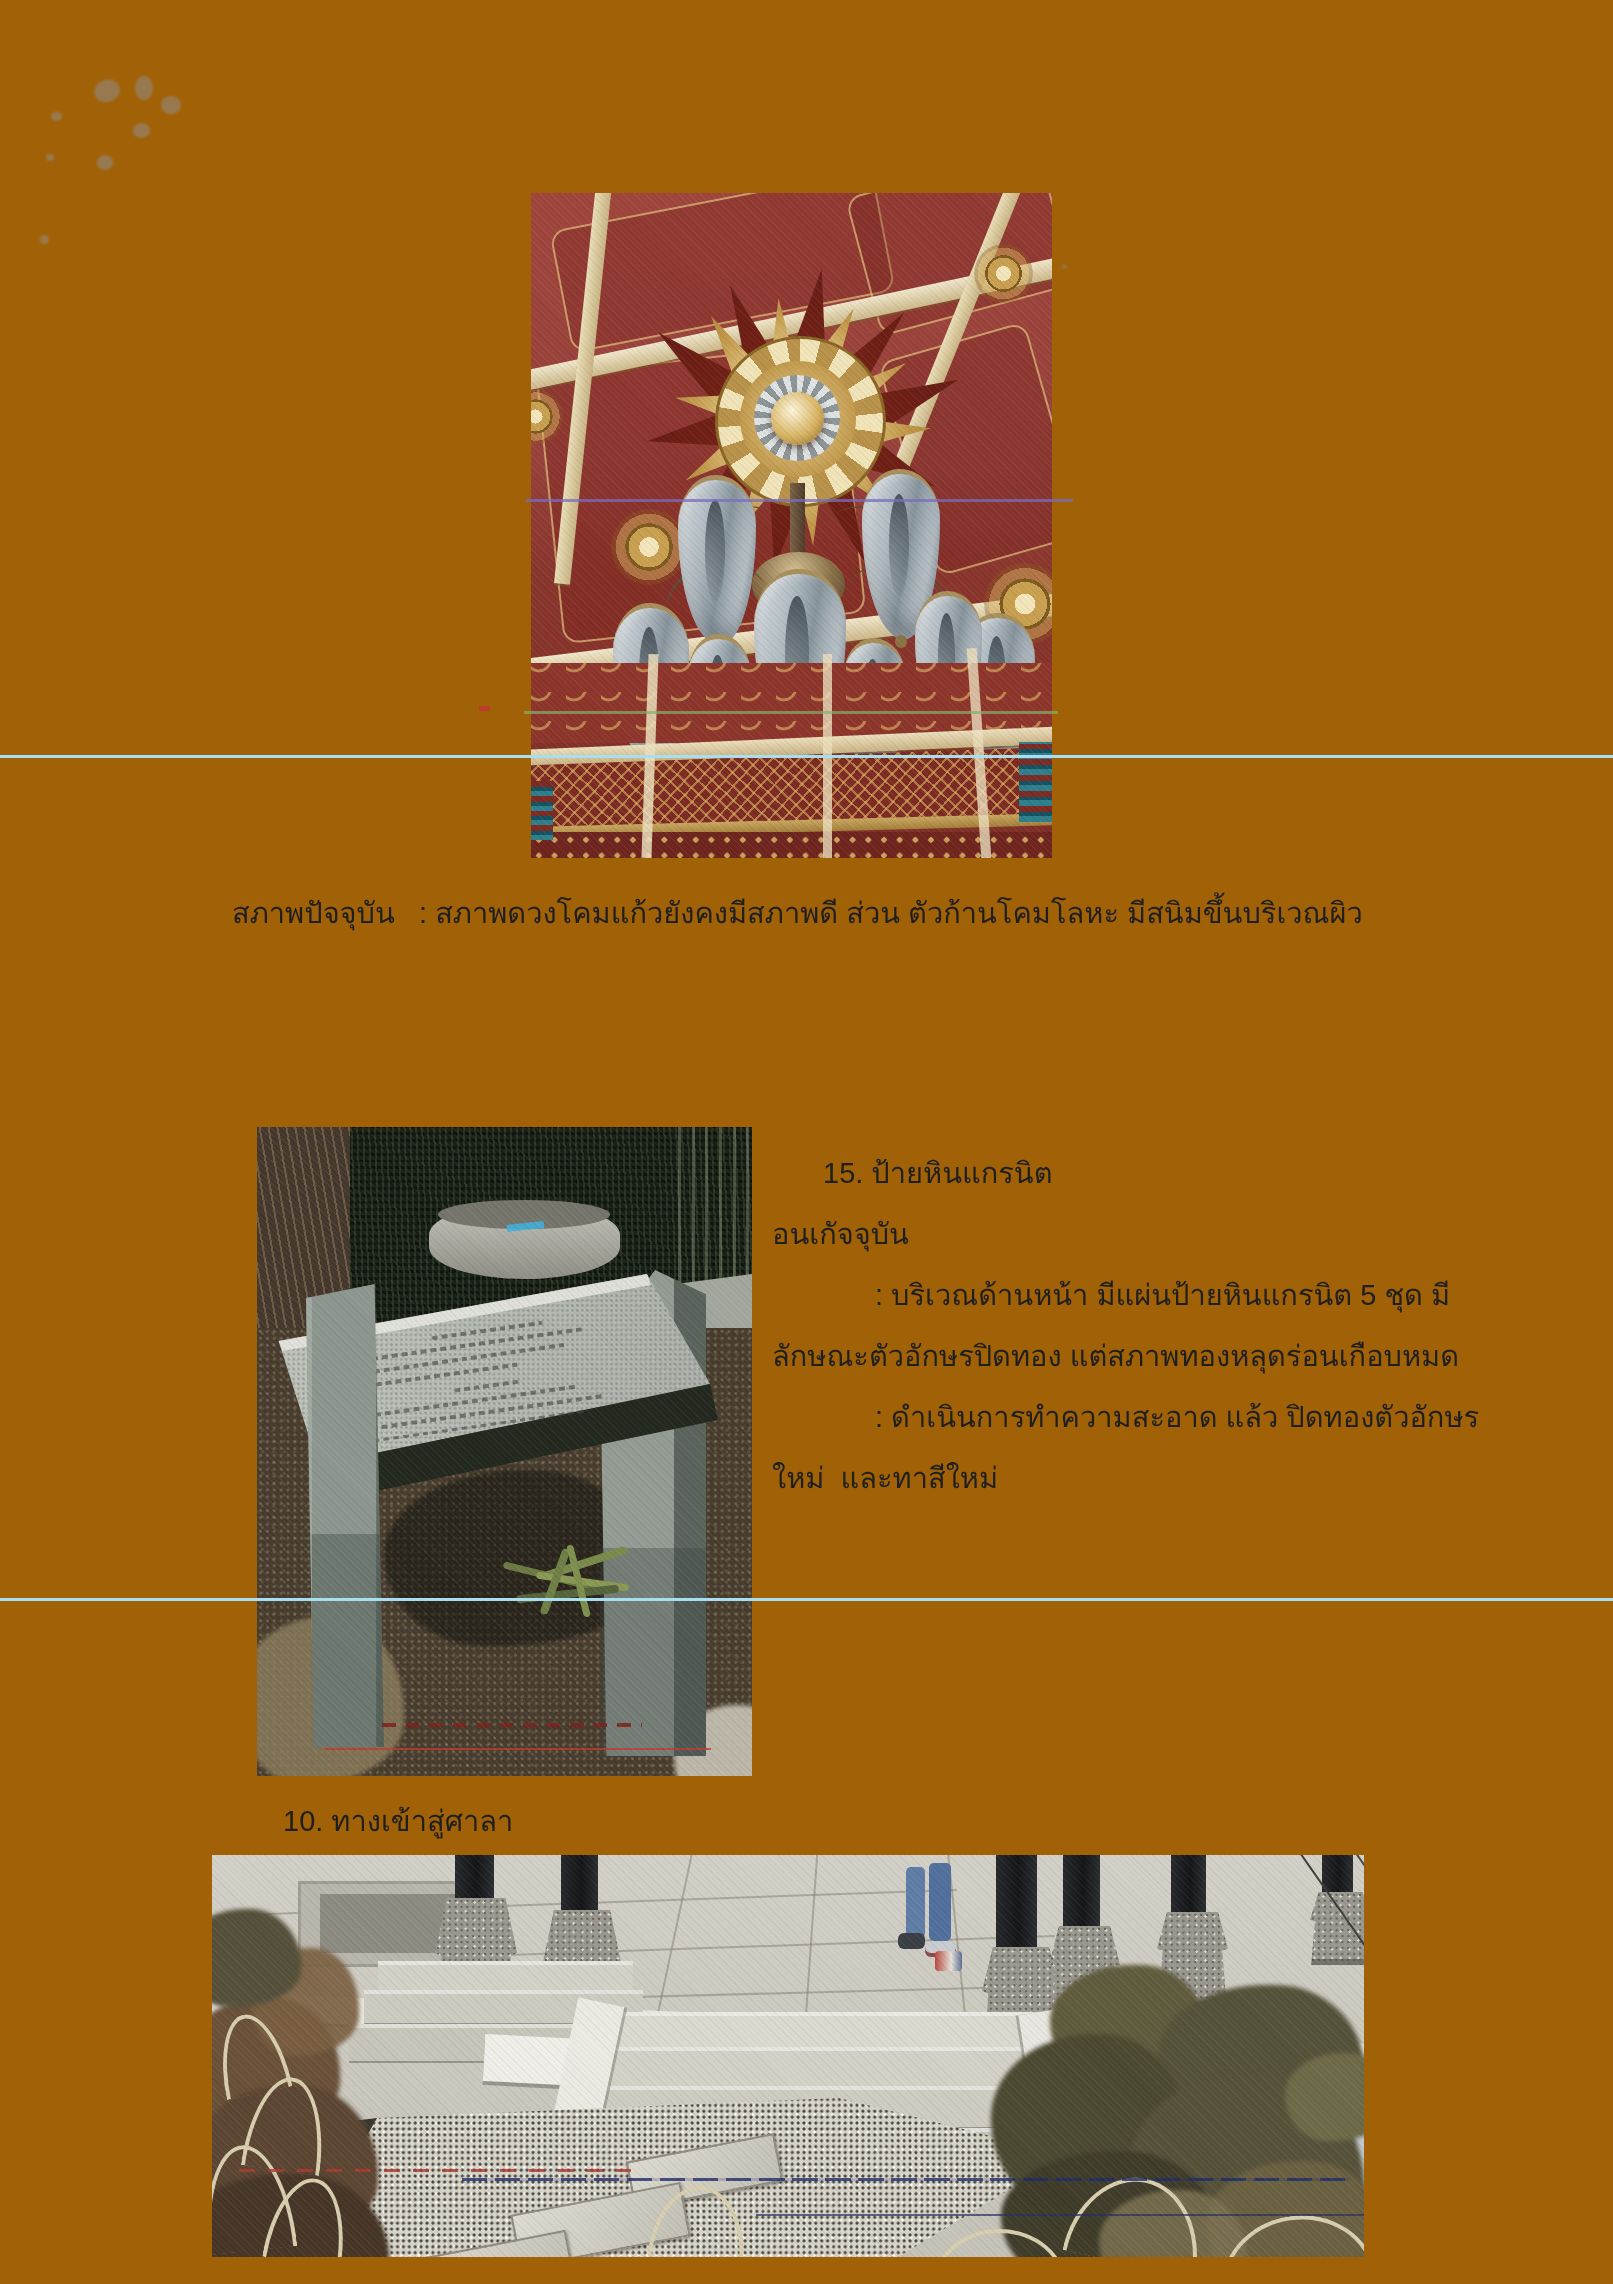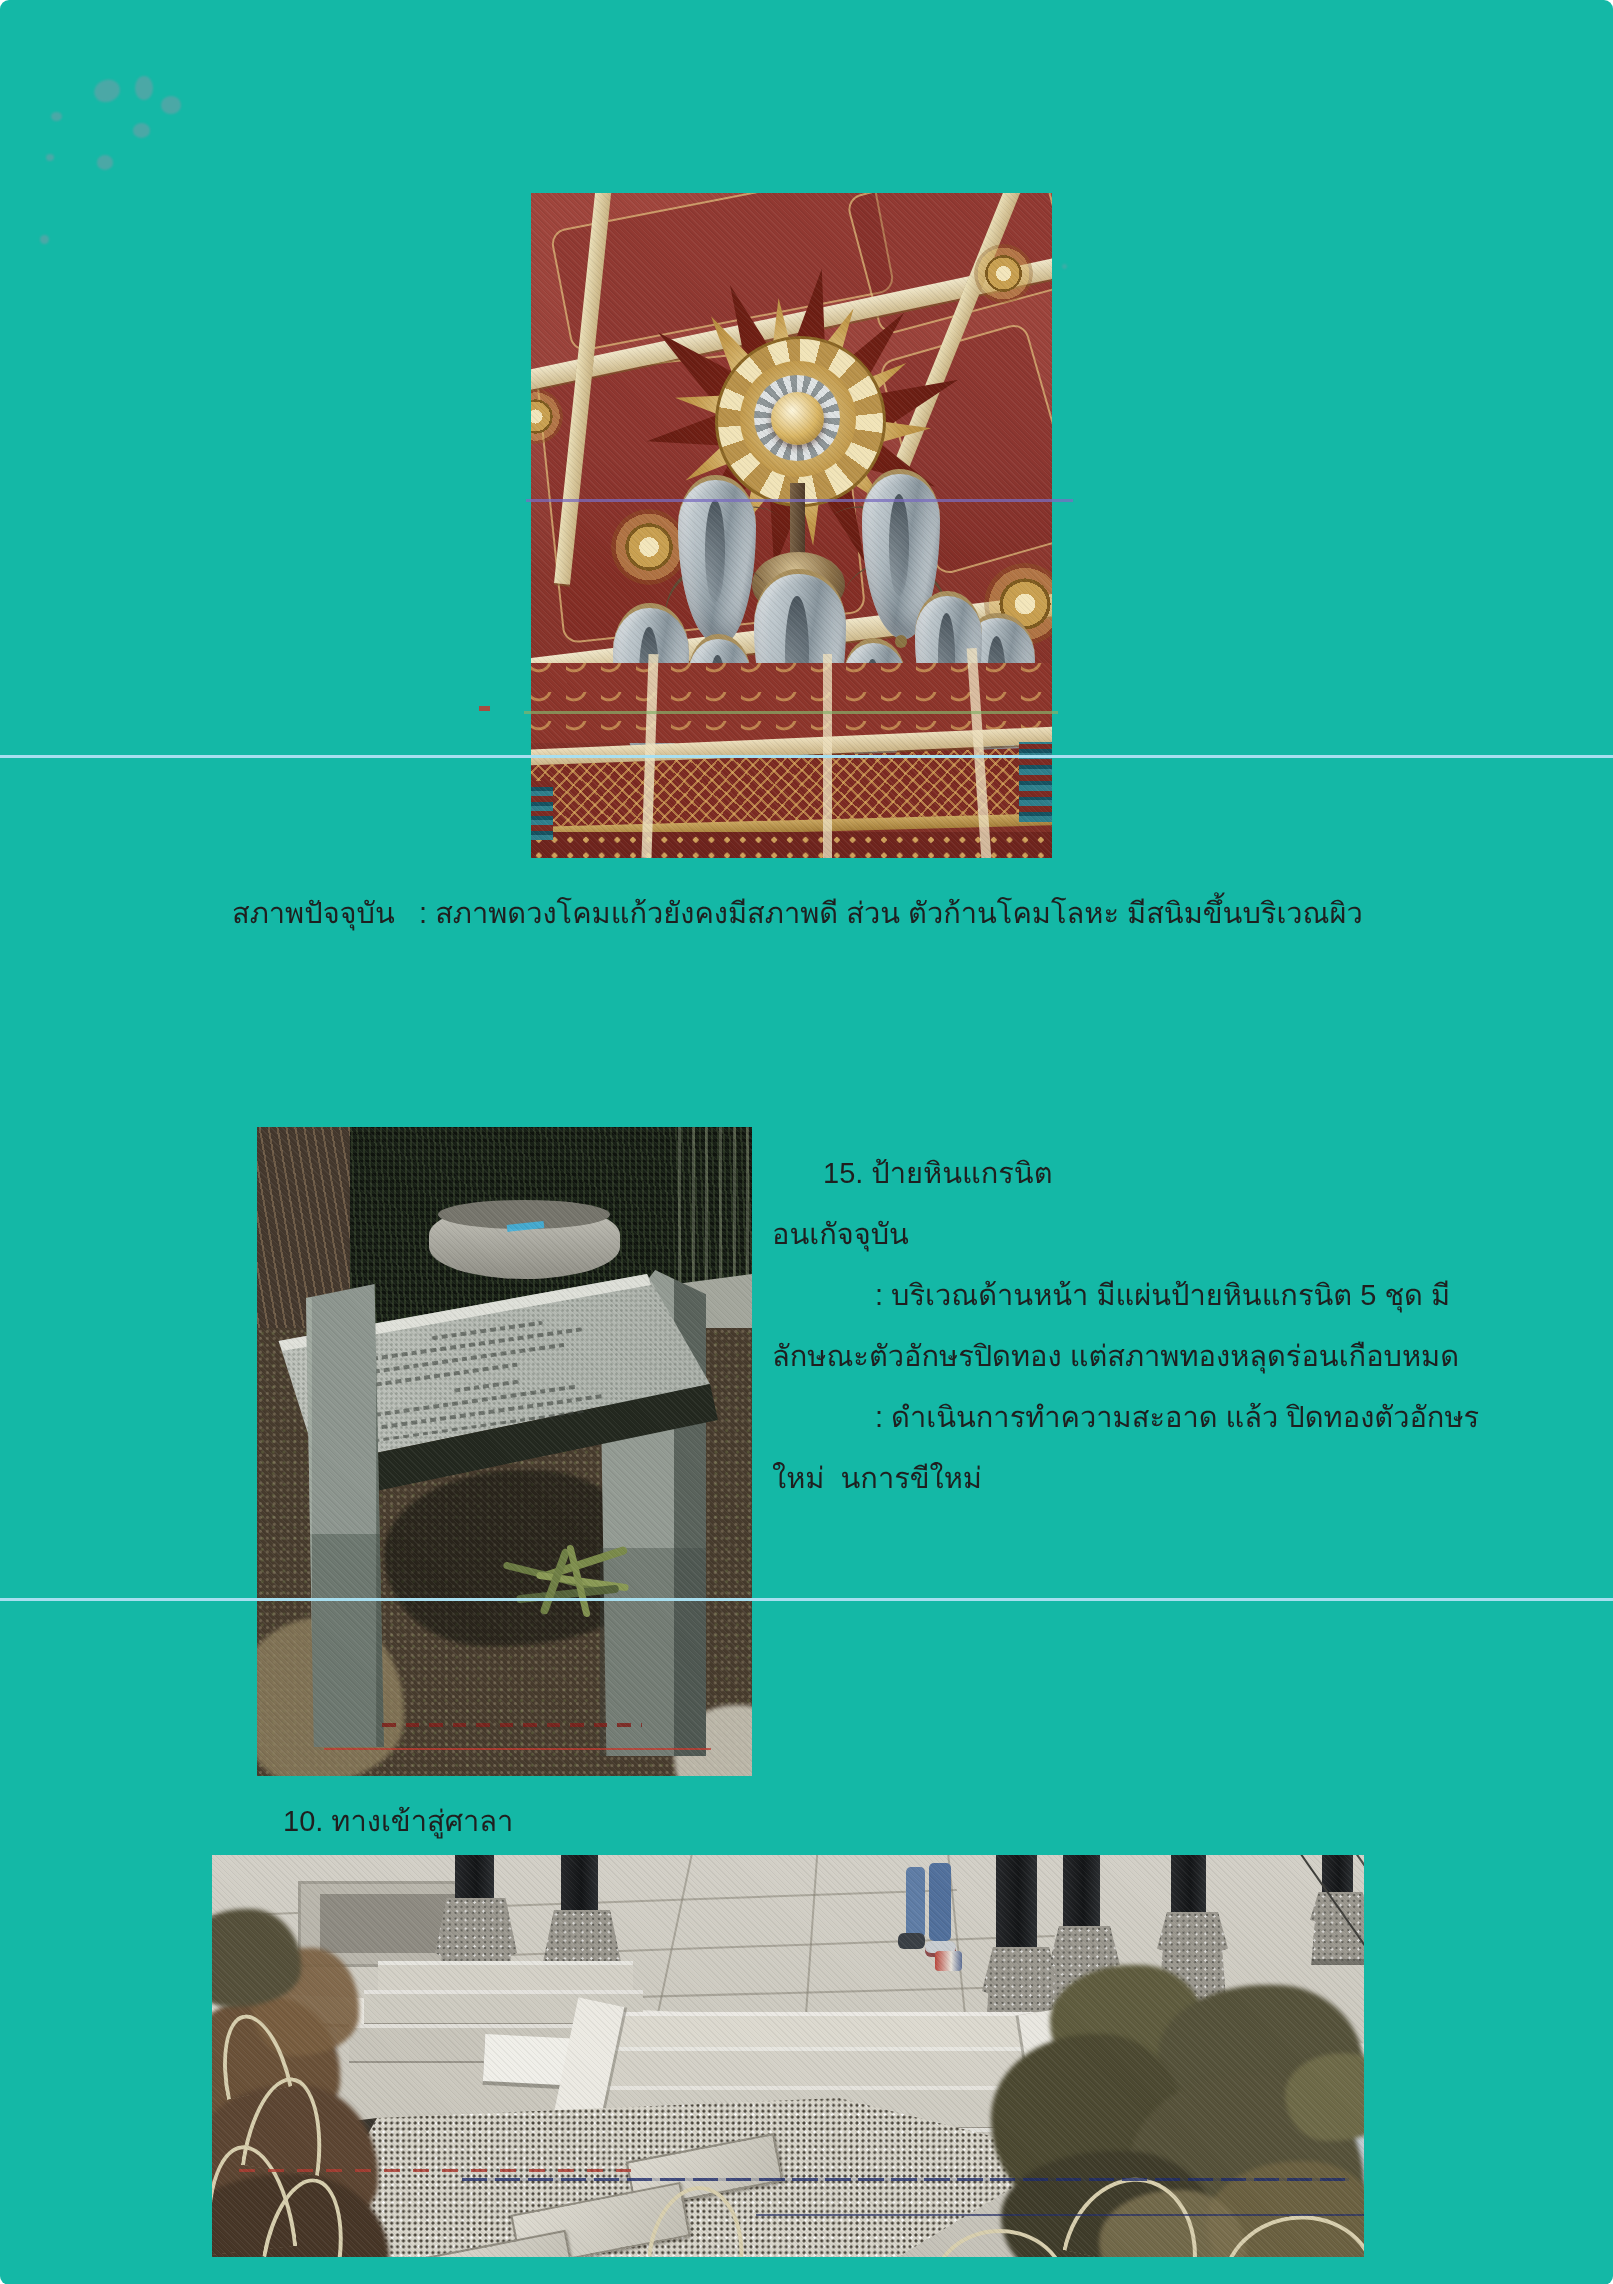--- a/index.html
+++ b/index.html
@@ -1,17 +1,17 @@
 <!DOCTYPE html>
 <html><head>
 <meta charset="utf-8">
 <style>
   html,body{margin:0;padding:0;background:#ffffff;}
-  #page{position:relative;width:1613px;height:2285px;background:#14b8a6;overflow:hidden;
-        font-family:"Liberation Sans",sans-serif;border-radius:9px;}
+  #page{position:relative;width:1613px;height:2285px;background:#a16207;overflow:hidden;
+        font-family:"Liberation Sans",sans-serif;}
   .tline{position:absolute;font-size:29px;color:#1f1f1f;white-space:pre;line-height:61px;height:61px;}
   .tb{position:absolute;}
   .tb div{font-size:29px;color:#1f1f1f;white-space:pre;line-height:61px;height:61px;}
   .photo{position:absolute;overflow:hidden;background:#888;}
   .grain{position:absolute;inset:0;pointer-events:none;
          background-image:repeating-linear-gradient(45deg,rgba(255,255,255,.05) 0 1px,rgba(0,0,0,.05) 1px 2px,transparent 2px 3.9px);}
   .mark{position:absolute;background:#8f95a8;opacity:.45;border-radius:50%;filter:blur(1px);}
   .artline{position:absolute;pointer-events:none;}
   
   .beam{position:absolute;background:linear-gradient(180deg,#f0e7ca,#cdb98b);box-shadow:0 2px 0 rgba(120,90,40,.6);}
@@ -229,21 +229,21 @@
 
     <div class="grain"></div>
   </div>
 
   <div class="tb" style="left:772px;top:1143px;width:725px;">
     <div style="padding-left:51px;">15. ป้ายหินแกรนิต</div>
     <div>อนเกัจจุบัน</div>
     <div style="padding-left:103px;">: บริเวณด้านหน้า มีแผ่นป้ายหินแกรนิต 5 ชุด มี</div>
     <div>ลักษณะตัวอักษรปิดทอง แต่สภาพทองหลุดร่อนเกือบหมด</div>
     <div style="padding-left:103px;">: ดำเนินการทำความสะอาด แล้ว ปิดทองตัวอักษร</div>
-    <div>ใหม่  นการขีใหม่</div>
+    <div>ใหม่  และทาสีใหม่</div>
   </div>
 
   <div class="artline" style="left:0;top:1598px;width:1613px;height:2.9px;background:#a8dff0;"></div>
 
   <div class="tline" style="left:283px;top:1791px;">10. ทางเข้าสู่ศาลา</div>
 
   <div class="photo" style="left:212px;top:1855px;width:1152px;height:402px;background:linear-gradient(180deg,#d3d0c7 0%,#cbc8be 55%,#c5c2b8 100%);">
 
     <div class="jl" style="left:0;top:47px;width:745px;height:2px;transform:rotate(-2deg);"></div>
     <div class="jl" style="left:39px;top:94px;width:804px;height:2px;transform:rotate(-2deg);"></div>

